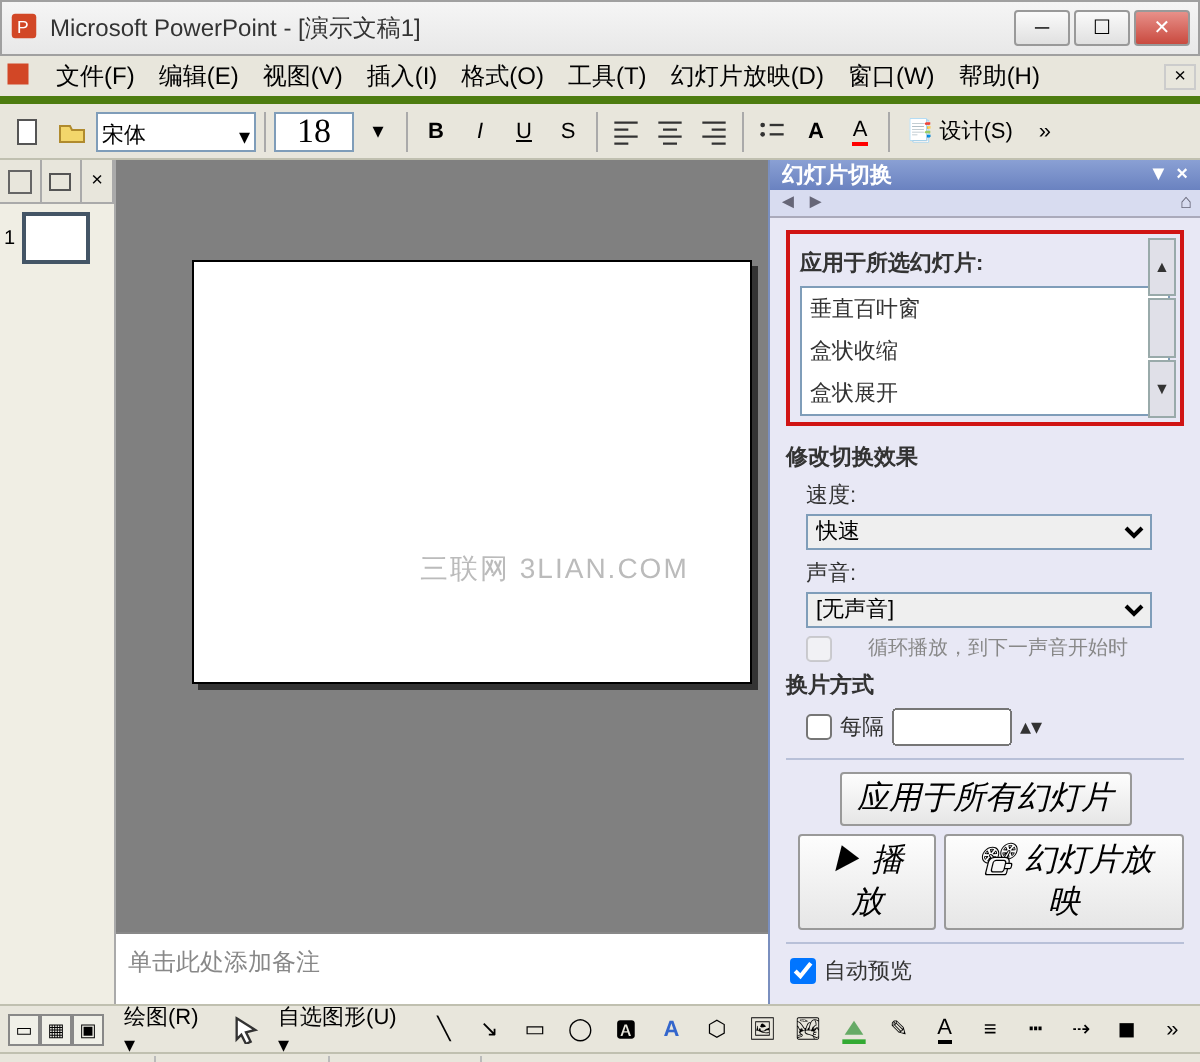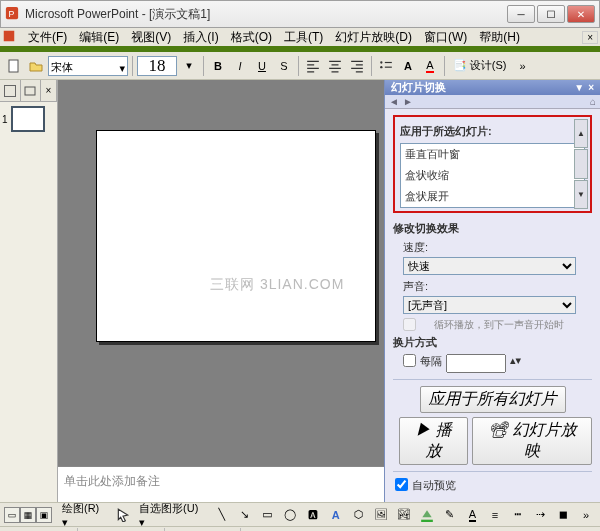--- a/index.html
+++ b/index.html
@@ -7,21 +7,21 @@
 
 
 .titlebar { height: 28px; background: linear-gradient(#f5f5f5, #e8e8e8); border: 1px solid #a0a0a0; display: flex; align-items: center; padding: 0 4px; }
 .titlebar .app-icon { width: 16px; height: 16px; margin-right: 4px; }
 .titlebar .title { flex: 1; color: #333; }
 .window-btns { display: flex; gap: 2px; }
 .window-btns div { width: 28px; height: 18px; border: 1px solid #999; background: linear-gradient(#fafafa,#e0e0e0); display: flex; align-items: center; justify-content: center; font-size: 10px; border-radius: 2px; }
 .close-btn { background: linear-gradient(#e79089,#c94a3f) !important; color: #fff; }
 
 
-.menubar { height: 24px; background: #e8e6dc; border-bottom: 6px solid #4d7c0f; display: flex; align-items: center; padding: 0 2px; }
+.menubar { height: 24px; background: #e8e6dc; border-bottom: 4px solid #4d7c0f; display: flex; align-items: center; padding: 0 2px; }
 .menubar .sys-icon { width: 16px; height: 16px; margin-right: 4px; }
 .menubar .menu-item { padding: 2px 6px; cursor: default; }
 .menubar .menu-close { margin-left: auto; display:flex; gap:2px; }
 .menubar .menu-close span { padding: 0 4px; border:1px solid #ccc; font-size:10px; }
 
 
 .toolbar { height: 28px; background: #e8e6dc; border-bottom: 1px solid #c0c0b0; display: flex; align-items: center; padding: 0 4px; gap: 2px; }
 .icon-btn { width: 20px; height: 20px; border: 1px solid transparent; display: flex; align-items: center; justify-content: center; font-size: 11px; }
 .font-select { width: 80px; height: 20px; border: 1px solid #7f9db9; background: #fff; padding: 0 2px; font-size: 11px; display:flex; align-items:flex-end; }
 .size-select { width: 40px; height: 20px; border: 1px solid #7f9db9; background: #fff; padding: 0 2px; font-size: 17px; text-align:center;font-family:Liberation Serif, serif; }
@@ -50,21 +50,21 @@
 .task-nav2 { height: 20px; background:#d8dcf0; border-bottom:1px solid #aab; display:flex; align-items:center; padding:0 4px; gap:4px; font-size:10px; color:#667; }
 .task-body { padding: 6px 8px; flex:1; font-size: 11px; color:#333; }
 .section-label { font-weight: bold; margin: 4px 0; color:#333; font-size:11px; }
 .red-box { border: 2px solid #d01414; padding: 3px 5px; margin: 0 0 8px 0; position:relative; }
 .trans-list { background:#fff; border:1px solid #7f9db9; }
 .trans-item { padding: 3px 4px; }
 .list-side { position:absolute; right:2px; top:2px; bottom:2px; width:14px; display:flex; flex-direction:column; gap:1px; }
 .list-side div { flex:1; background:#e0e0e8; border:1px solid #9aa; font-size:8px; display:flex;align-items:center;justify-content:center; }
 .ctrl-row { display:flex; align-items:center; gap:4px; margin:2px 16px 4px 10px; }
 .ctrl-row select, .ctrl-row input[type=text] { flex:1; height:18px; font-size:11px; border:1px solid #7f9db9; }
-.checkbox-row { display:flex; align-items:flex-start; gap:4px; margin:3px 0 3px 10px; }
+.checkbox-row { display:flex; align-items:center; gap:4px; margin:3px 0 3px 10px; }
 .task-btn { background: linear-gradient(#fdfdfd,#e6e6e6); border:1px solid #999; padding:2px 8px; font-size:16px; border-radius:2px;font-style:italic; }
 .btn-row { display:flex; gap:4px; margin:4px 0 4px 6px; }
 .small-note { color:#888; font-size:10px; margin-left:14px; line-height:1.3; }
 hr.task-hr { border:none; border-top:1px solid #b8c0d8; margin:6px 0; }
 
 
 .drawbar { height: 24px; background:#e8e6dc; border-top:1px solid #c0c0b0; display:flex; align-items:center; padding:0 4px; gap:3px; font-size:11px; }
 .drawbar .lbl { padding:2px 3px; }
 .viewbtns { display:flex; margin-right:4px; }
 .viewbtns span { width:16px; height:16px; border:1px solid #888; font-size:9px; display:flex;align-items:center;justify-content:center; background:#f0f0e8; }

